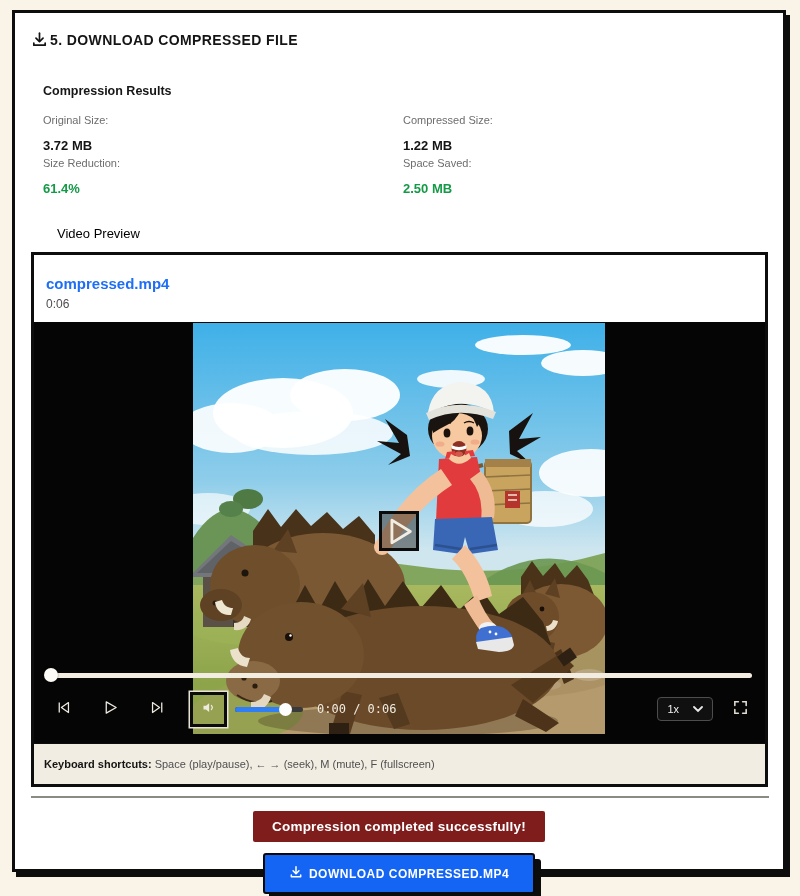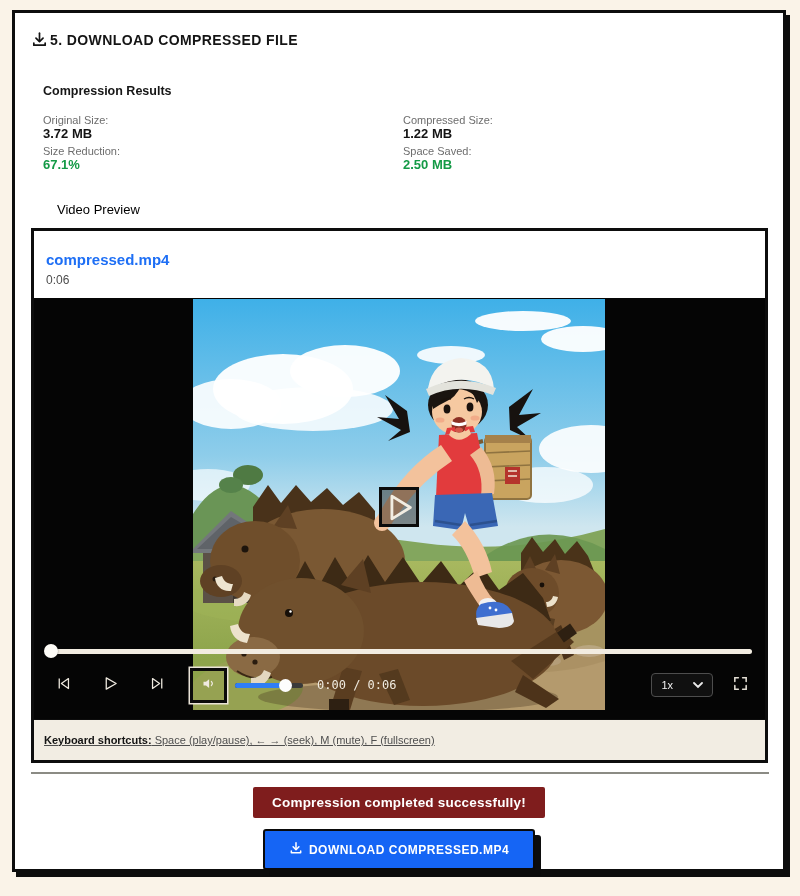--- a/index.html
+++ b/index.html
@@ -27,21 +27,21 @@
   
   .results { margin-top: 36px; padding-left: 12px; }
   .results-title { font-size: 12.5px; font-weight: 700; color: #161616; }
   .stats-grid {
     margin-top: 16px;
     display: grid;
     grid-template-columns: 360px 1fr;
     row-gap: 4px;
   }
   .stat-label { font-size: 11px; color: #6d6d6d; }
-  .stat-value { font-size: 13px; font-weight: 700; color: #141414; margin-top: 0; }
+  .stat-value { font-size: 13px; font-weight: 700; color: #141414; margin-top: 12px; }
   .stat-value.green { color: #149a46; }
 
   
   .preview-title { margin-top: 30px; font-size: 13px; font-weight: 400; color: #000000; margin-left: 26px; }
   .player {
     margin-top: 11px;
     width: 737px;
     border: 3px solid #0d0d0d;
     background: #050505;
   }
@@ -98,32 +98,31 @@
   .volume { margin-left: 8px; position: relative; width: 68px; height: 5px; background: #3a3a3a; border-radius: 3px; cursor: pointer; }
   .volume-fill { position: absolute; left: 0; top: 0; height: 5px; width: 70%; background: #2f7ef5; border-radius: 3px; }
   .volume-thumb { position: absolute; left: 64%; top: -4px; width: 13px; height: 13px; border-radius: 50%; background: #fdfdfd; cursor: pointer; }
   .time {
     margin-left: 14px;
     font-family: "DejaVu Sans Mono", "Liberation Mono", monospace;
     font-size: 12px; color: #f0ebe0; white-space: nowrap;
   }
   .controls-right { display: flex; align-items: center; gap: 15px; }
   .speed-select {
-    display: flex; align-items: center; gap: 20px;
+    display: flex; align-items: center; gap: 14px;
     background: #101010; color: #f2f2f2;
     border: 1px solid #4d4d4d; border-radius: 4px;
     font-size: 11px; font-family: inherit;
     padding: 5px 9px; cursor: pointer;
   }
   .fullscreen-btn { background: transparent; border: none; cursor: pointer; width: 24px; height: 24px; display:flex; align-items:center; justify-content:center; }
 
   .shortcuts {
     background: #f2ede3; padding: 14px 10px; font-size: 11px; color: #4f4f4f;
     border-top: 1px solid #0d0d0d;
-    text-decoration: underline;
   }
   .shortcuts b { color: #141414; }
 
   
   .divider { margin-top: 9px; border-top: 2px solid #8b8b84; width: 738px; }
   .banner {
     margin: 13px auto 0 auto;
     width: fit-content;
     background: #7f1d1d; color: #ffffff;
     font-size: 13.5px; font-weight: 800; letter-spacing: .2px;
@@ -161,21 +160,21 @@
       <div>
         <div class="stat-label">Original Size:</div>
         <div class="stat-value">3.72 MB</div>
       </div>
       <div>
         <div class="stat-label">Compressed Size:</div>
         <div class="stat-value">1.22 MB</div>
       </div>
       <div>
         <div class="stat-label">Size Reduction:</div>
-        <div class="stat-value green">67.1%</div>
+        <div class="stat-value green">61.4%</div>
       </div>
       <div>
         <div class="stat-label">Space Saved:</div>
         <div class="stat-value green">2.50 MB</div>
       </div>
     </div>
   </div>
 
   <div class="preview-title">Video Preview</div>
 

